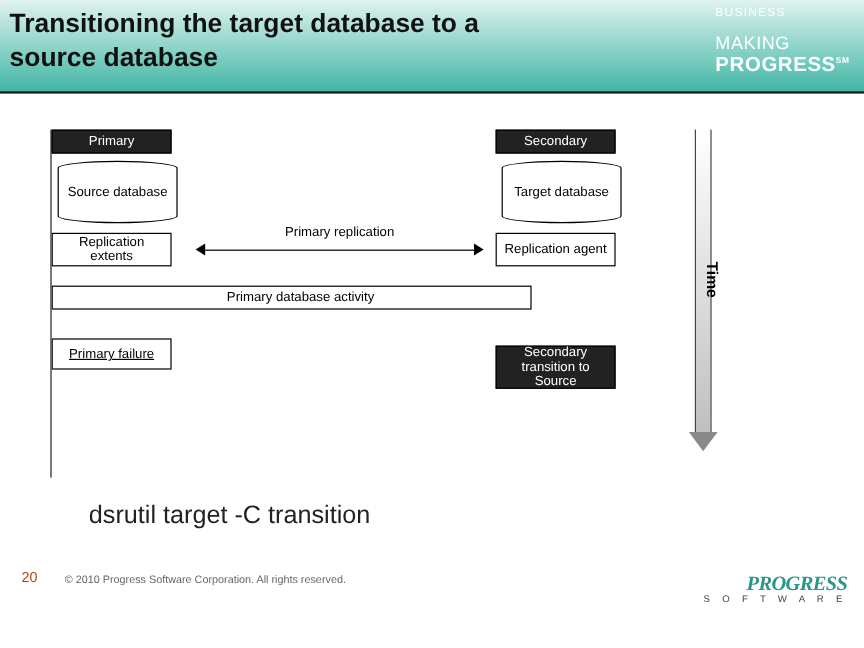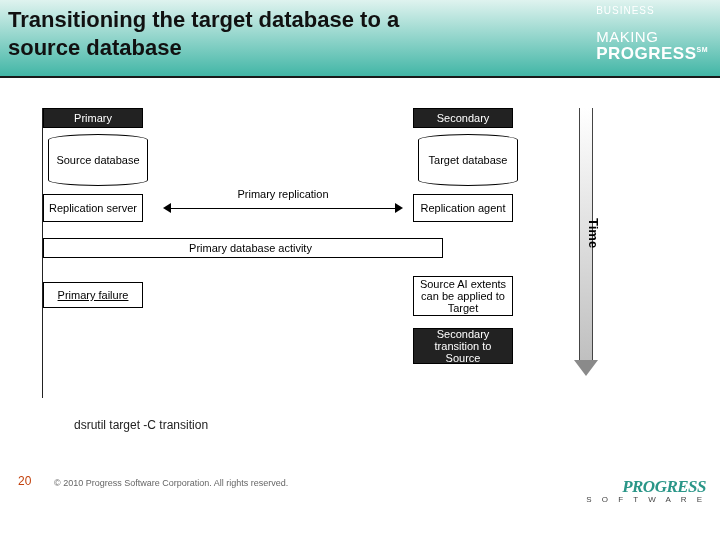--- a/index.html
+++ b/index.html
@@ -34,21 +34,21 @@
   .time-arrow .head::before { content: ""; position: absolute; left: 1px; top: 0; width: 0; height: 0; border-left: 12px solid transparent; border-right: 12px solid transparent; border-top: 16px solid #8a8a8a; }
   .time-label { position: absolute; left: 48px; top: 110px; transform: rotate(90deg); transform-origin: left top; font-weight: 700; font-size: 13px; }
 
   .harrow { position: relative; height: 12px; display: flex; align-items: center; }
   .harrow .line { flex: 1; height: 0; border-top: 1px solid #000; }
   .harrow .l::before, .harrow .r::after { content: ""; display: block; width: 0; height: 0; }
   .harrow .l::before { border-top: 5px solid transparent; border-bottom: 5px solid transparent; border-right: 8px solid #000; }
   .harrow .r::after { border-top: 5px solid transparent; border-bottom: 5px solid transparent; border-left: 8px solid #000; }
   .harrow .label { position: absolute; left: 50%; transform: translateX(-50%); top: -14px; font-size: 11px; white-space: nowrap; }
 
-  .footer-cmd { position: absolute; left: 74px; top: 418px; font-size: 12px; color: #222; }
+  .footer-cmd { position: absolute; left: 74px; top: 418px; font-size: 21px; color: #222; }
   .slide-num { position: absolute; left: 18px; bottom: 52px; font-size: 12px; color: #c2410c; }
   .copyright { position: absolute; left: 54px; bottom: 52px; font-size: 9px; color: #666; }
   .progress-logo { position: absolute; right: 14px; bottom: 36px; text-align: right; }
   .progress-logo .main { font-family: Georgia, 'Times New Roman', serif; font-weight: 700; font-size: 17px; color: #2a9688; font-style: italic; letter-spacing: -0.5px; }
   .progress-logo .sub { font-size: 8px; letter-spacing: 4px; color: #444; margin-top: -2px; }
 </style>
 </head>
 <body>
 
 <div class="header">
@@ -64,37 +64,36 @@
 
   <div class="leftcol">
     <div class="box dark" style="width:100px;height:20px;">Primary</div>
     <div style="height:12px"></div>
     <div class="cylinder">
       <div class="top"></div>
       <div class="body">Source database</div>
       <div class="bot"></div>
     </div>
     <div style="height:14px"></div>
-    <div class="box" style="width:100px;height:28px;">Replication server</div>
+    <div class="box" style="width:100px;height:28px;">Replication extents</div>
     <div style="height:60px"></div>
     <div class="box" style="width:100px;height:26px;text-decoration:underline;">Primary failure</div>
   </div>
 
   <div class="rightcol">
     <div class="box dark" style="width:100px;height:20px;">Secondary</div>
     <div style="height:12px"></div>
     <div class="cylinder">
       <div class="top"></div>
       <div class="body">Target database</div>
       <div class="bot"></div>
     </div>
     <div style="height:14px"></div>
     <div class="box" style="width:100px;height:28px;">Replication agent</div>
     <div style="height:54px"></div>
-    <div class="box" style="width:100px;height:40px;">Source AI extents can be applied to Target</div>
     <div style="height:12px"></div>
     <div class="box dark" style="width:100px;height:36px;">Secondary transition to Source</div>
   </div>
 
   <div class="centercol">
     <div style="height:94px"></div>
     <div class="harrow">
       <span class="l"></span>
       <span class="line"></span>
       <span class="r"></span>

